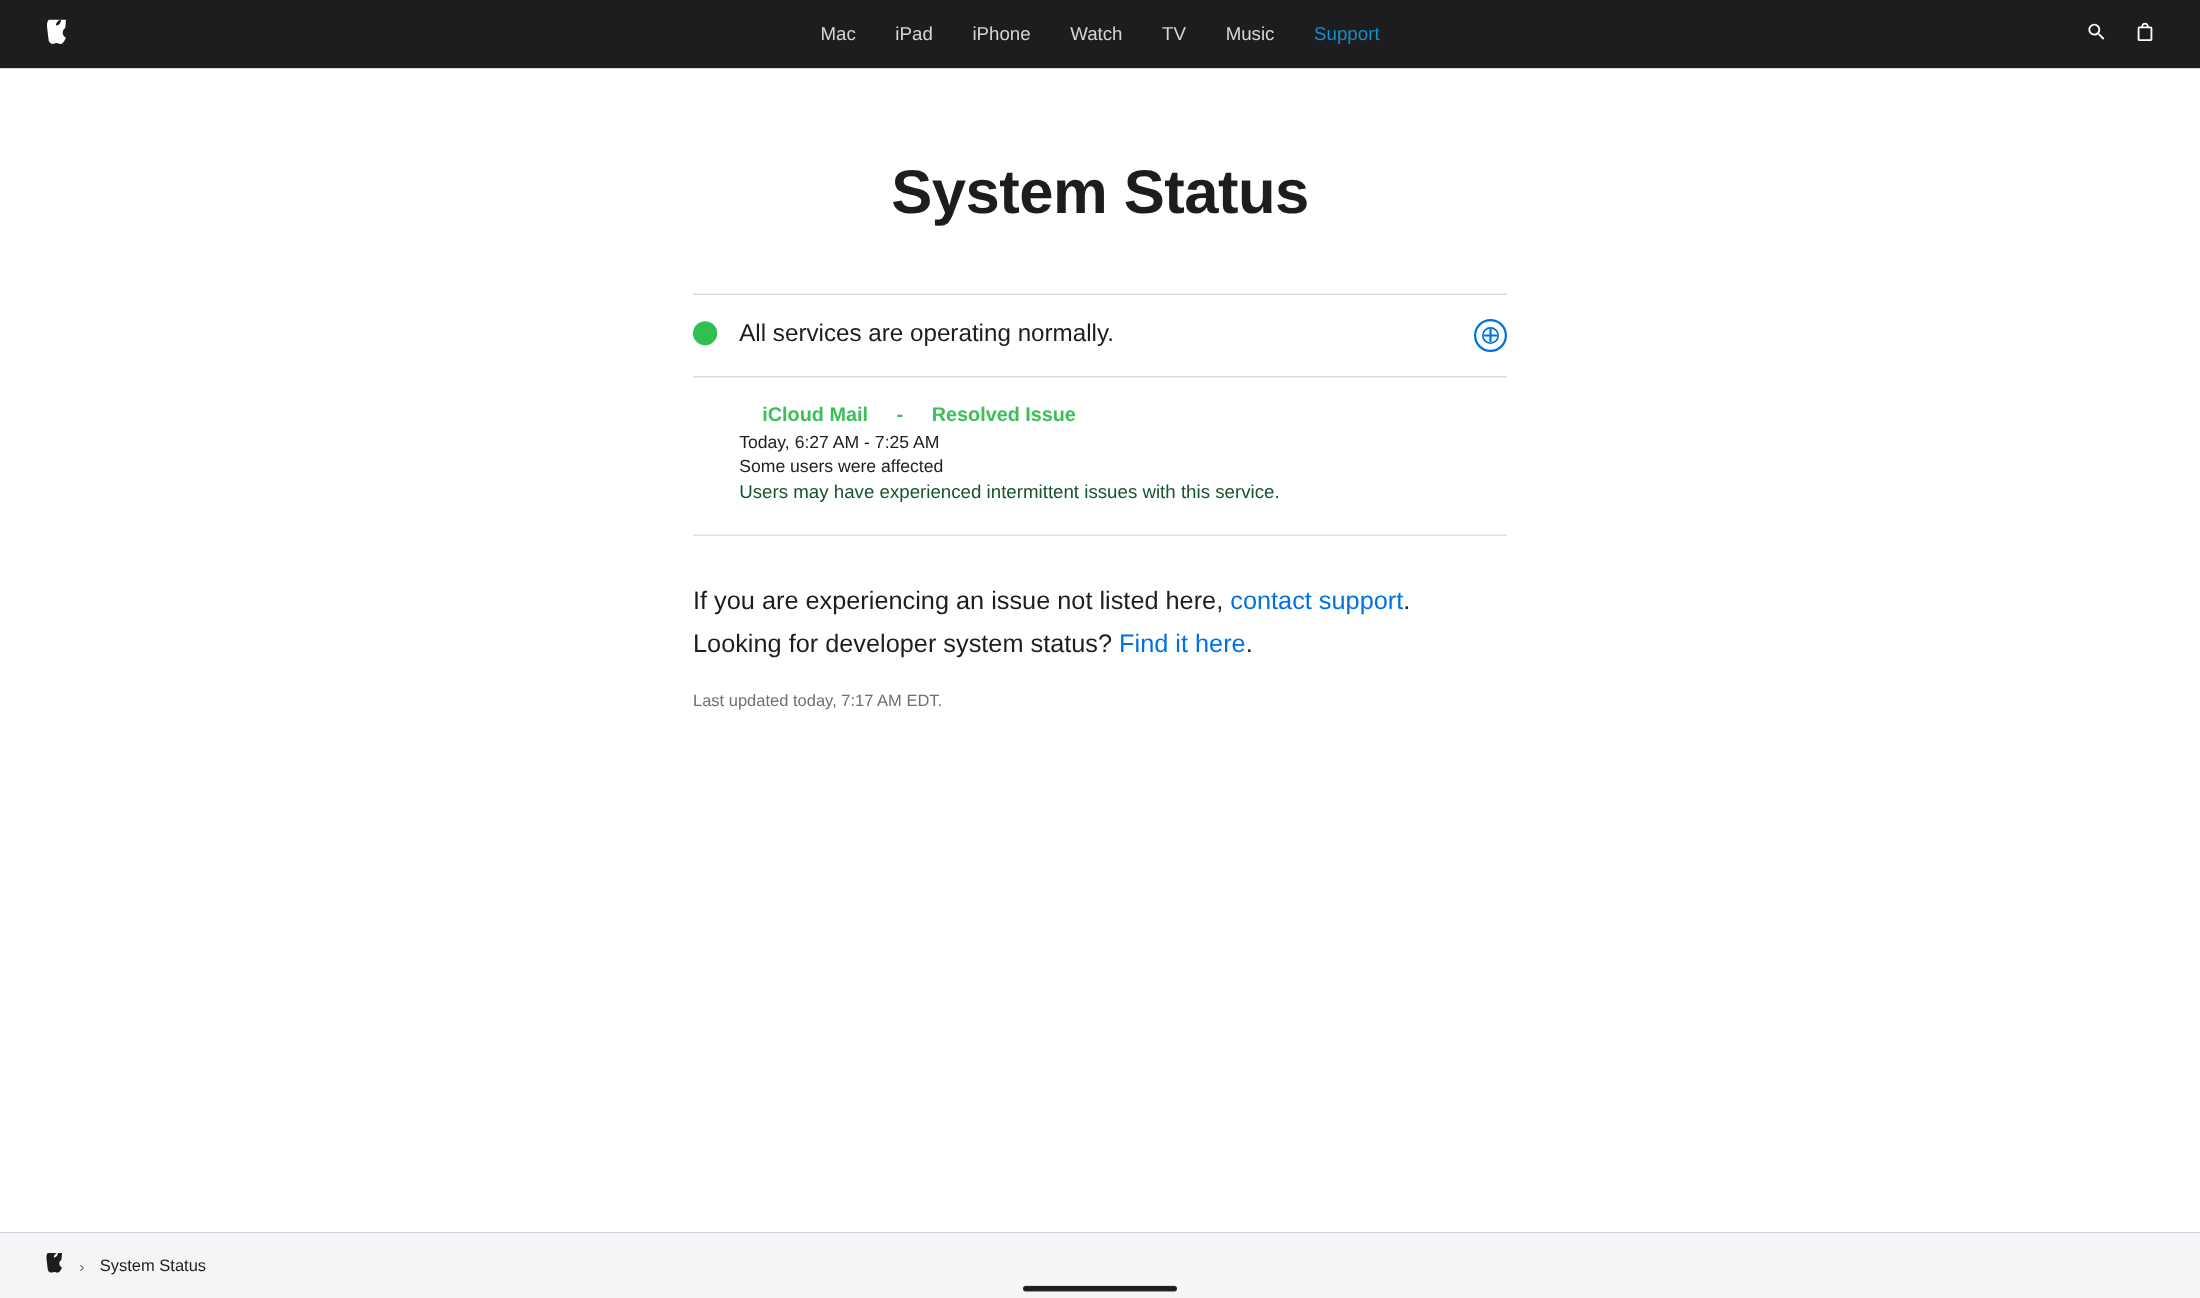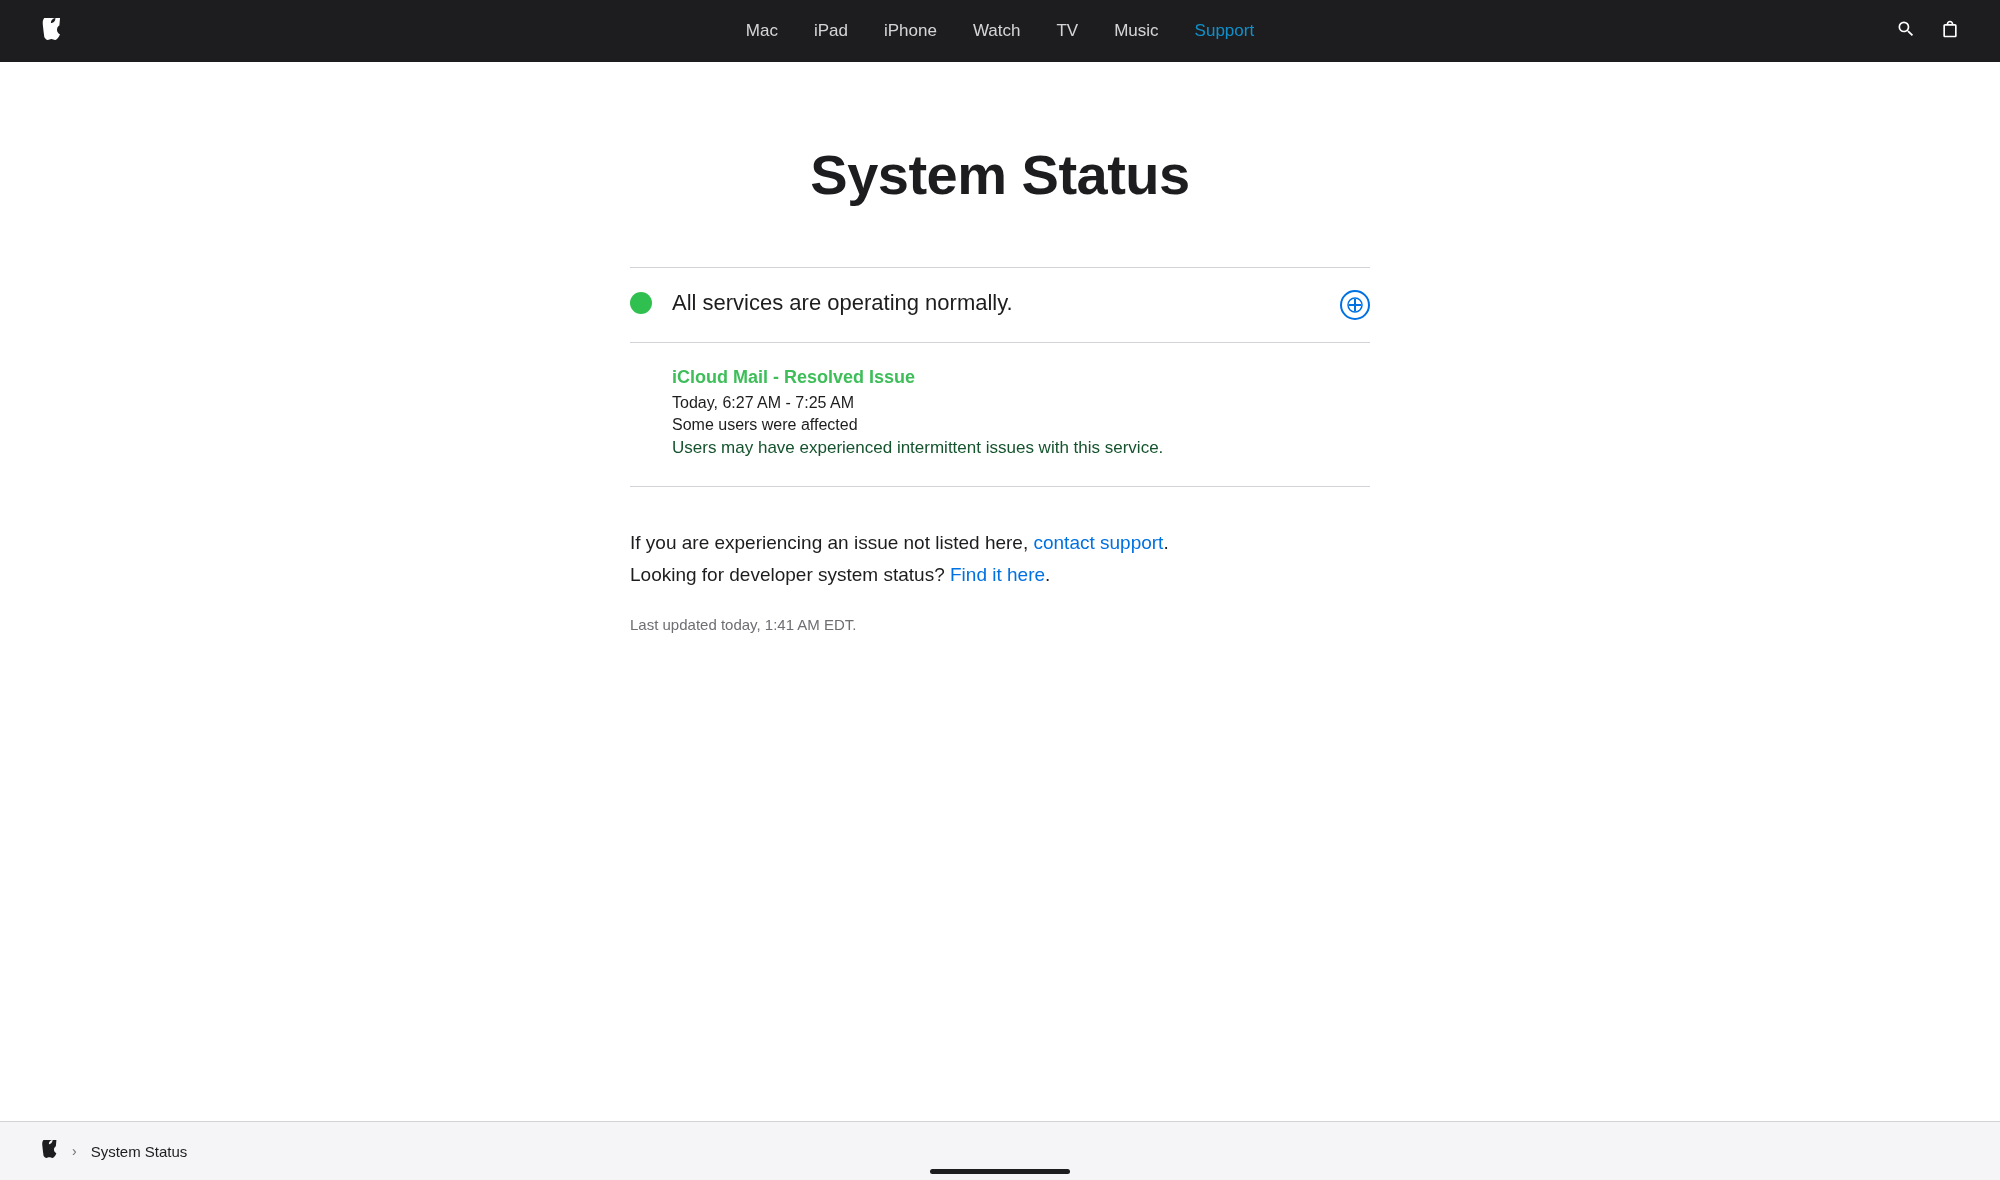--- a/index.html
+++ b/index.html
@@ -80,28 +80,28 @@
       flex-shrink: 0;
     }
     .circle-icon svg { fill: none; stroke: #0071e3; stroke-width: 2; width: 16px; height: 16px; }
 
     
     .issue-detail {
       padding: 24px 0 28px 42px;
       border-bottom: 1px solid #d2d2d7;
     }
     .issue-title { font-size: 18px; font-weight: 600; color: #1d1d1f; margin-bottom: 6px; }
-    .issue-title span { color: #3dbe59; font-weight: 600; }
+    .issue-title span { color: #3dbe59; font-weight: 600; margin-left: 21px; }
     .issue-time { font-size: 16px; color: #1d1d1f; margin-bottom: 4px; }
     .issue-affected { font-size: 16px; color: #1d1d1f; margin-bottom: 4px; }
     .issue-desc { font-size: 17px; color: #14532d; }
 
     
     .info-section { padding: 40px 0 20px; }
-    .info-text { font-size: 19px; color: #1d1d1f; line-height: 1.7; }
+    .info-text { font-size: 23px; color: #1d1d1f; line-height: 1.7; }
     .info-text a { color: #0071e3; text-decoration: none; }
 
     .last-updated { font-size: 15px; color: #6e6e73; margin-top: 24px; }
 
     
     footer {
       background: #f5f5f7;
       border-top: 1px solid #d2d2d7;
       padding: 18px 40px;
       display: flex;
@@ -197,21 +197,21 @@
 
   </div>
 
   <div class="info-section">
     <p class="info-text">
       <span>If you are experiencing an issue not listed here, </span><a href="#">contact support</a><span>.</span>
     </p>
     <p class="info-text">
       <span>Looking for developer system status? </span><a href="#">Find it here</a><span>.</span>
     </p>
-    <p class="last-updated">Last updated today, 1:41 AM EDT.</p>
+    <p class="last-updated">Last updated today, 7:17 AM EDT.</p>
   </div>
 </main>
 
 <footer>
   <div class="footer-logo">
     <svg viewBox="0 0 814 1000" xmlns="http://www.w3.org/2000/svg" width="18" height="18" fill="#1d1d1f">
       <path d="M788.1 340.9c-5.8 4.5-108.2 62.2-108.2 190.5 0 148.4 130.3 200.9 134.2 202.2-.6 3.2-20.7 71.9-68.7 141.9-42.8 61.6-87.5 123.1-155.5 123.1s-85.5-39.5-164-39.5c-76 0-103.7 40.8-165.9 40.8s-105-57.8-155.5-127.4C46 405.8 31 280.2 31 210.6c0-193.4 125.4-295.8 248.5-295.8 66.1 0 121.2 43.4 162.7 43.4 39.5 0 101.1-46 176.3-46 28.5 0 130.9 2.6 198.3 99.2zm-234-181.5c31.1-36.9 53.1-88.1 53.1-139.3 0-7.1-.6-14.3-1.9-20.1-50.6 1.9-110.8 33.7-147.1 75.8-28.5 32.4-55.1 83.6-55.1 135.5 0 7.8 1.3 15.6 1.9 18.1 3.2.6 8.4 1.3 13.6 1.3 45.4 0 102.5-30.4 135.5-71.3z"></path>
     </svg>
   </div>
   <span class="footer-chevron">›</span>

